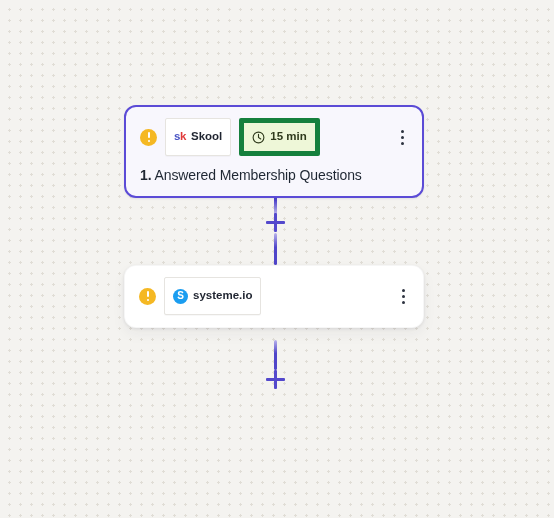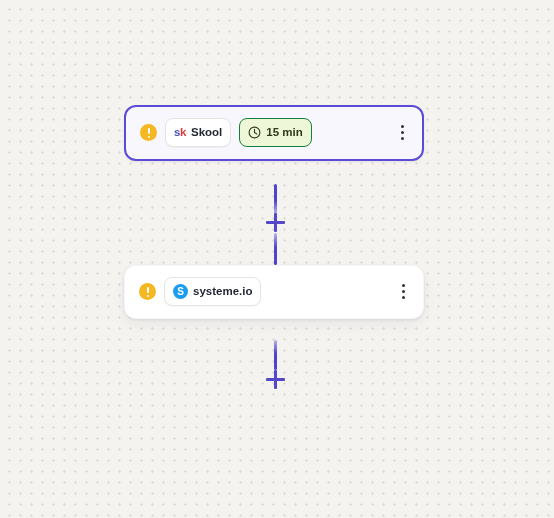--- a/index.html
+++ b/index.html
@@ -81,39 +81,39 @@
     margin-left:-1px;
     background:#fff;
     border-radius:50%;
   }
 
   
   .chip {
     display:inline-flex;
     align-items:center;
     gap:5px;
-    height:29px;
+    height:38px;
     padding:0 8px;
-    border-radius:8px;
+    border-radius:2px;
     font-size:11.5px;
     font-weight:bold;
     white-space:nowrap;
     line-height:1;
   }
 
   .chip-app {
     background:#ffffff;
     border:1px solid #e6e4e0;
     color:#1f2430;
     box-shadow:0 1px 1px rgba(0,0,0,.03);
   }
 
   .chip-time {
     background:#eef7d8;
-    border:1px solid #15803d;
+    border:5px solid #15803d;
     color:#2f3a1c;
   }
 
   
   .logo-skool {
     font-size:11.5px;
     font-weight:bold;
     letter-spacing:-0.4px;
     line-height:1;
   }
@@ -239,20 +239,24 @@
         <span>15 min</span>
       </span>
 
       <span class="kebab">
         <i></i>
         <i></i>
         <i></i>
       </span>
     </div>
 
+    <div class="card-title">
+      <span class="idx">1.</span>
+      <span>Answered Membership Questions</span>
+    </div>
   </div>
 
   <div class="node-card plain" id="node-2">
     <div class="card-top">
 
       <span class="warn-icon"></span>
 
       <span class="chip chip-app">
         <span class="logo-systeme">S</span>
         <span>systeme.io</span>

